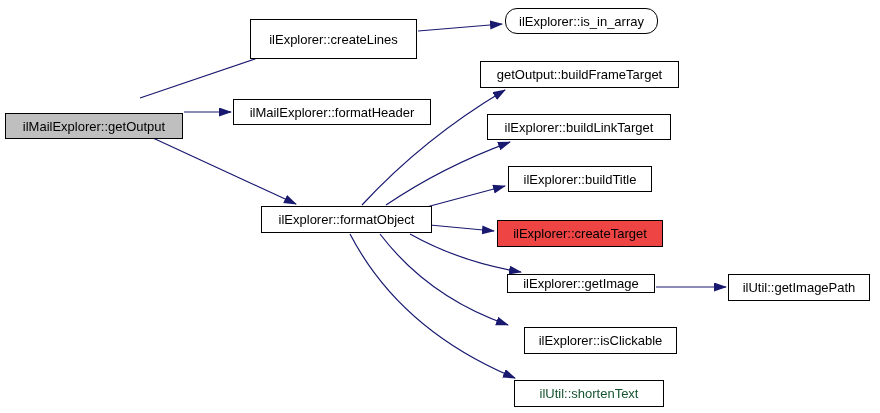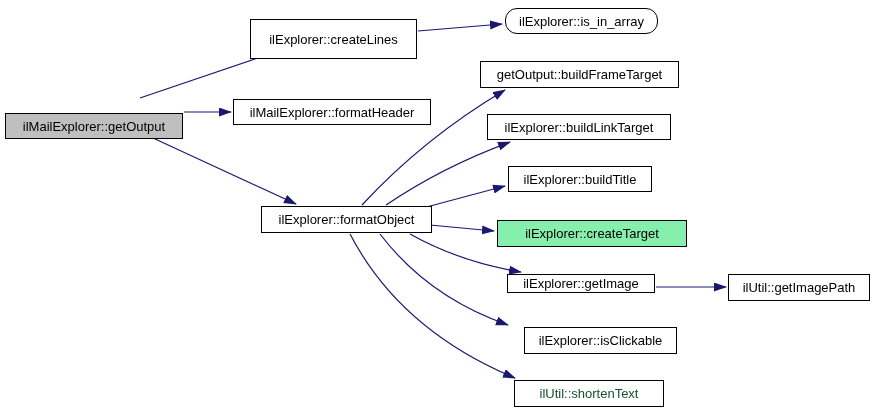--- a/index.html
+++ b/index.html
@@ -59,19 +59,19 @@
   </svg>
   <div id="node-layer">
       <div class="node" style="left: 5px; top: 99px; width: 178px; height: 26px; background: rgb(191, 191, 191); border-color: rgb(0, 0, 0); color: rgb(0, 0, 0); margin-top: 14px;">ilMailExplorer::getOutput</div>
       <div class="node" style="left: 250px; top: 19px; width: 167px; height: 40px; background: rgb(255, 255, 255); border-color: rgb(0, 0, 0); color: rgb(0, 0, 0);">ilExplorer::createLines</div>
       <div class="node" style="left: 505px; top: 8px; width: 153px; height: 26px; background: rgb(255, 255, 255); border-color: rgb(0, 0, 0); color: rgb(0, 0, 0); border-radius: 12px;">ilExplorer::is_in_array</div>
       <div class="node" style="left: 233px; top: 99px; width: 198px; height: 26px; background: rgb(255, 255, 255); border-color: rgb(0, 0, 0); color: rgb(0, 0, 0);">ilMailExplorer::formatHeader</div>
       <div class="node" style="left: 247px; top: 206px; width: 171px; height: 27px; background: rgb(255, 255, 255); border-color: rgb(0, 0, 0); color: rgb(0, 0, 0); margin-left: 14px;">ilExplorer::formatObject</div>
       <div class="node" style="left: 480px; top: 61px; width: 199px; height: 27px; background: rgb(255, 255, 255); border-color: rgb(0, 0, 0); color: rgb(0, 0, 0);">getOutput::buildFrameTarget</div>
       <div class="node" style="left: 487px; top: 114px; width: 184px; height: 26px; background: rgb(255, 255, 255); border-color: rgb(0, 0, 0); color: rgb(0, 0, 0);">ilExplorer::buildLinkTarget</div>
       <div class="node" style="left: 508px; top: 166px; width: 144px; height: 26px; background: rgb(255, 255, 255); border-color: rgb(0, 0, 0); color: rgb(0, 0, 0);">ilExplorer::buildTitle</div>
-      <div class="node" style="left: 497px; top: 220px; width: 190px; height: 27px; background: #86efac; border-color: rgb(0, 0, 0); color: rgb(0, 0, 0);">ilExplorer::createTarget</div>
+      <div class="node" style="left: 497px; top: 220px; width: 166px; height: 27px; background: #ef4444; border-color: rgb(0, 0, 0); color: rgb(0, 0, 0);">ilExplorer::createTarget</div>
       <div class="node" style="left: 507px; top: 274px; width: 148px; height: 19px; background: rgb(255, 255, 255); border-color: rgb(0, 0, 0); color: rgb(0, 0, 0);">ilExplorer::getImage</div>
       <div class="node" style="left: 728px; top: 274px; width: 142px; height: 27px; background: rgb(255, 255, 255); border-color: rgb(0, 0, 0); color: rgb(0, 0, 0);">ilUtil::getImagePath</div>
       <div class="node" style="left: 524px; top: 327px; width: 153px; height: 27px; background: rgb(255, 255, 255); border-color: rgb(0, 0, 0); color: rgb(0, 0, 0);">ilExplorer::isClickable</div>
       <div class="node" style="left: 514px; top: 380px; width: 150px; height: 27px; background: rgb(255, 255, 255); border-color: rgb(0, 0, 0); color: #14532d;">ilUtil::shortenText</div>
     </div>
 </div>
 
 </body></html>

